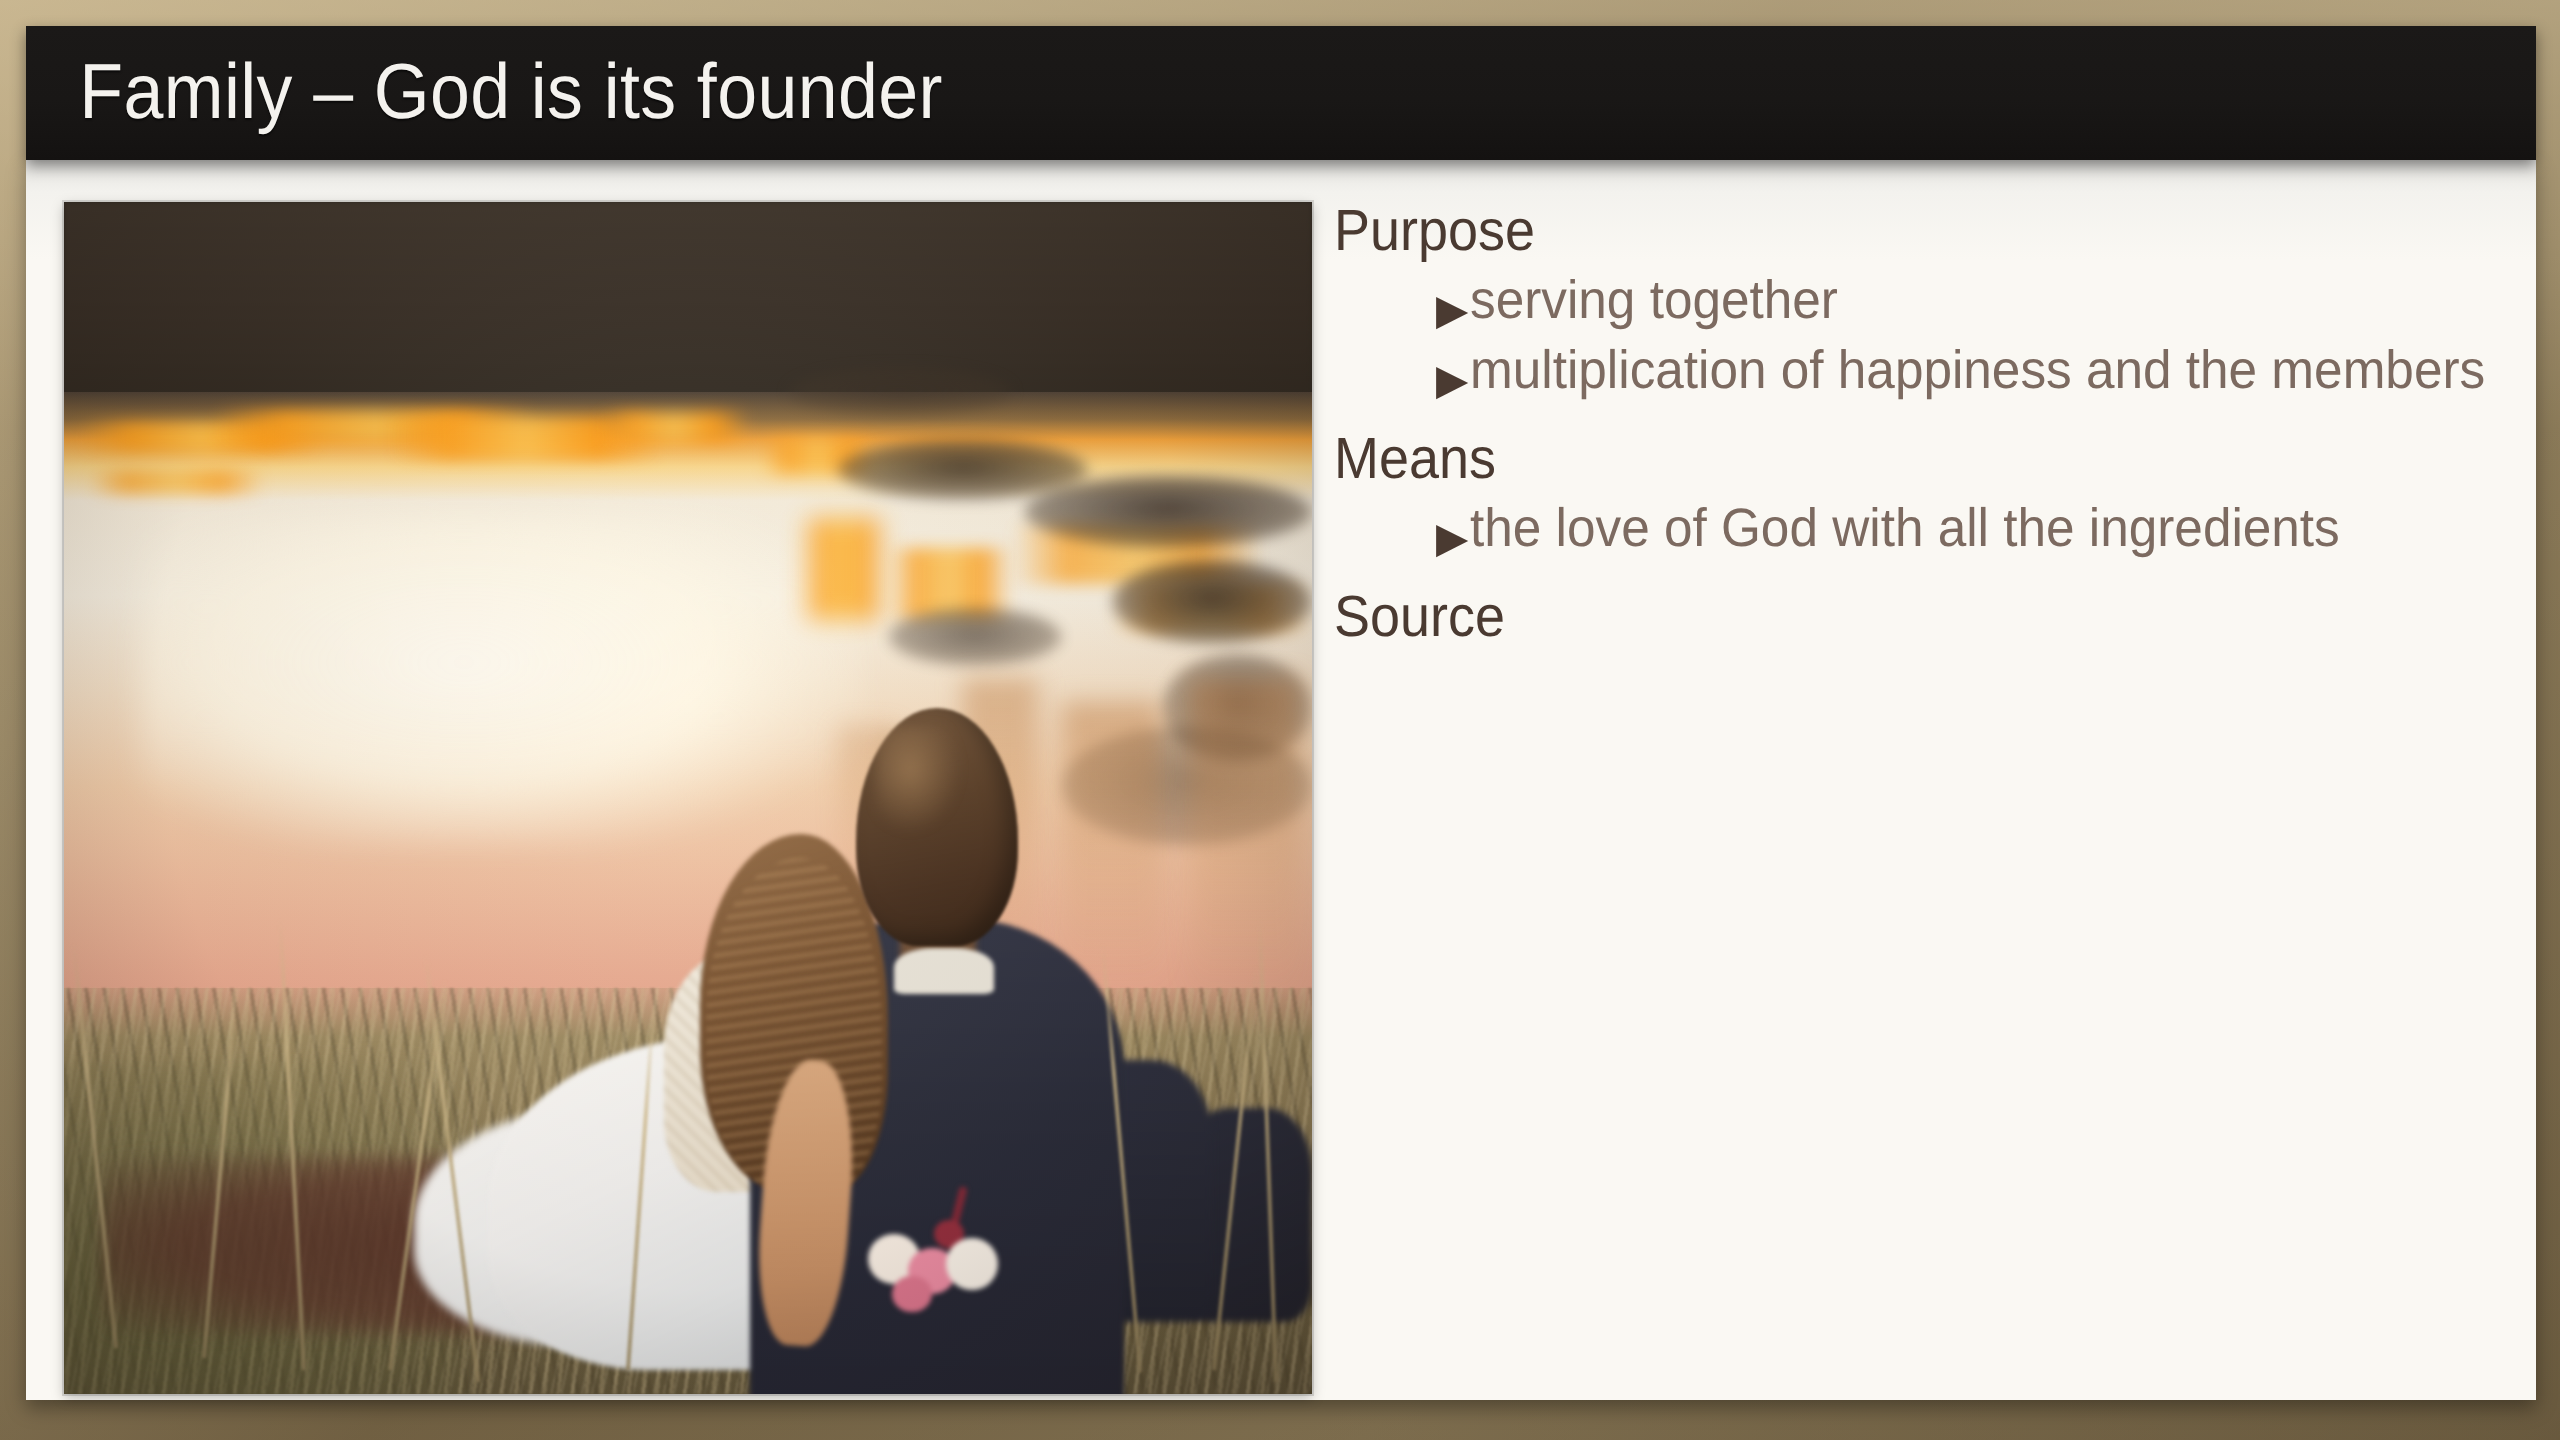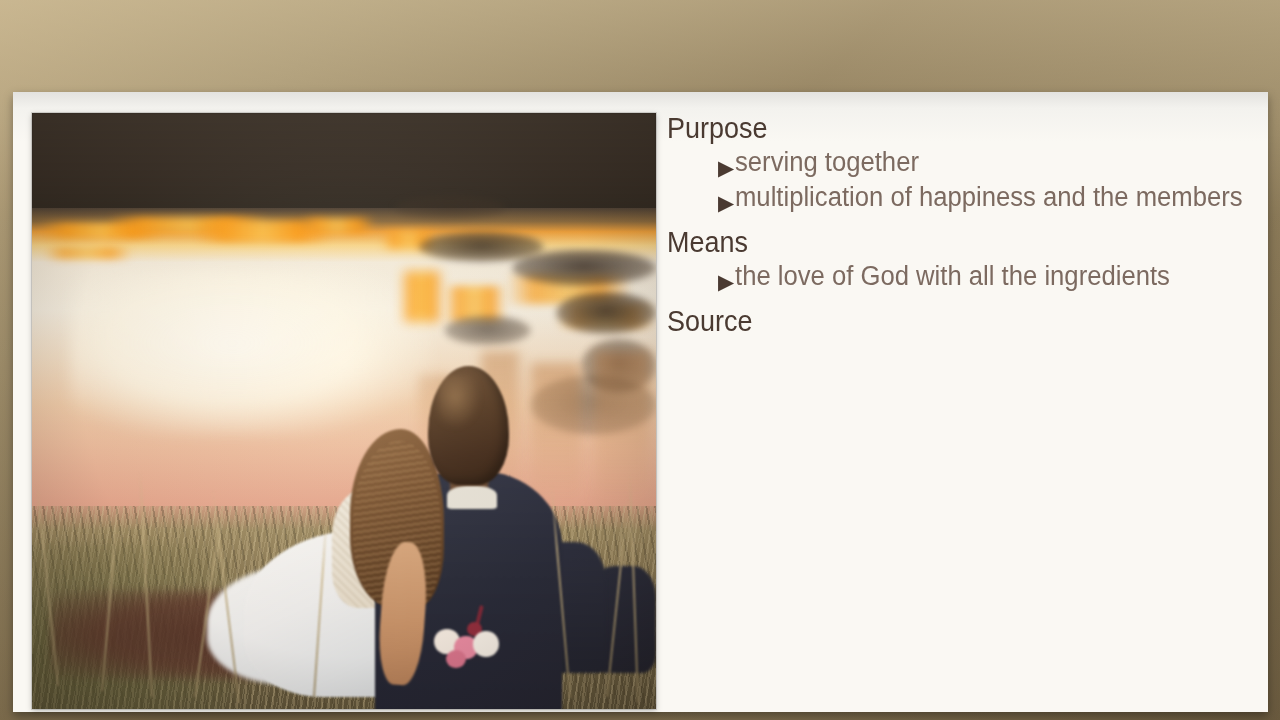--- a/index.html
+++ b/index.html
@@ -42,21 +42,20 @@
     text-shadow:0 1px 1px rgba(0,0,0,.6);
   }
 
   
   #body-panel {
     position:absolute; left:13px; top:80px; width:1255px; height:620px;
     background:
       linear-gradient(180deg,#e3e2df 0%, #f3f2ee 2.6%, #faf8f3 8%, #faf8f3 100%);
     box-shadow:0 4px 9px rgba(0,0,0,.35);
     z-index:3;
-    margin-top:12px;
   }
 
   
   #photo-frame {
     position:absolute; left:19px; top:21px; width:624px; height:596px;
     box-shadow:0 0 0 1px rgba(0,0,0,.12), 0 2px 6px rgba(0,0,0,.25);
     overflow:hidden;
     background:#2a2622;
   }
   #photo { position:absolute; inset:0; }
@@ -318,20 +317,23 @@
     font-family:"Liberation Sans Narrow","Liberation Sans",sans-serif;
     transform:scaleX(.95); transform-origin:left center;
   }
 </style>
 </head>
 <body>
 
 <div id="slide-root">
   <div id="frame-sheen"></div>
 
+  <div id="title-bar">
+    <div id="title-text">Family – God is its founder</div>
+  </div>
 
   <div id="body-panel">
 
     <div id="photo-frame">
       <div id="photo">
         <div class="ph-treeline"></div>
         <div class="ph-water"></div>
         <div class="ph-sunblob"></div>
 
         <div class="ph-flare f1"></div>

